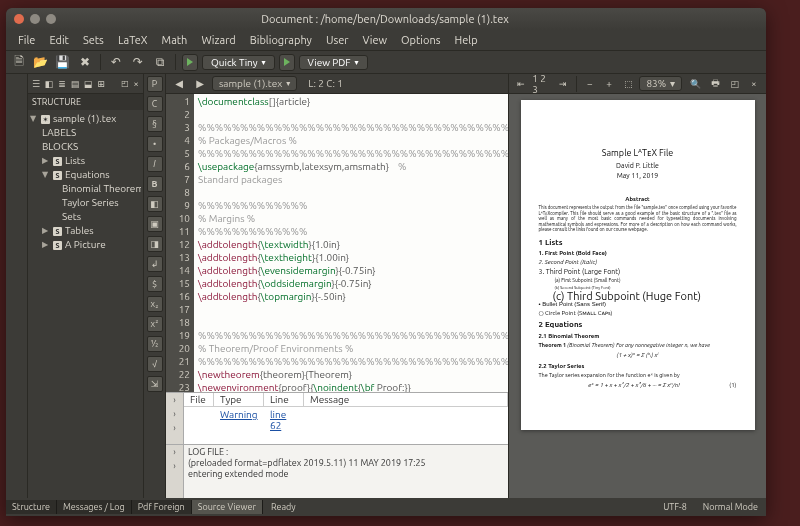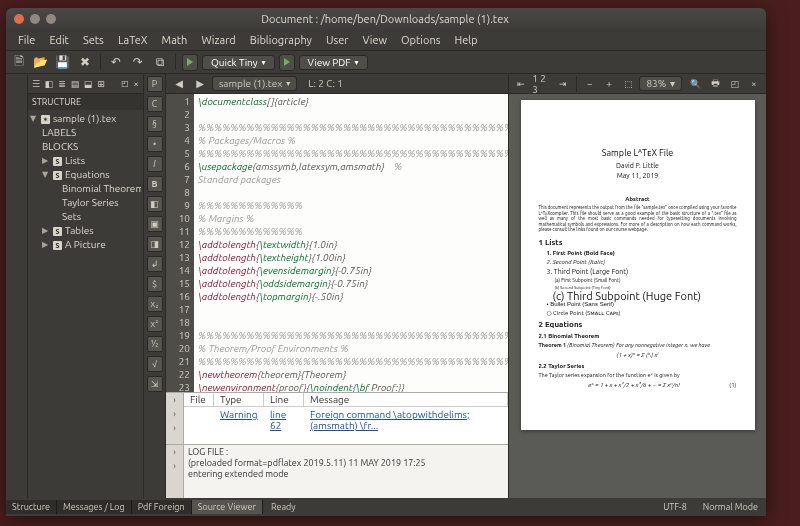--- a/index.html
+++ b/index.html
@@ -29,21 +29,21 @@
 .tree-row { display: flex; align-items: center; gap: 3px; white-space: nowrap; overflow: hidden; }
 .tree-indent-1 { padding-left: 12px; }
 .tree-indent-3 { padding-left: 32px; }
 .tree-icon { width: 9px; height: 9px; background: #d8d4c9; color: #222; font-size: 7px; display: inline-flex; align-items: center; justify-content: center; font-weight: bold; border-radius: 1px; }
 .tree-arrow { font-size: 8px; color: #a8a49a; width: 8px; }
 .v-iconstrip { width: 22px; background: #3c3b37; border-right: 1px solid #2a2924; display: flex; flex-direction: column; align-items: center; padding-top: 2px; gap: 4px; }
 .v-icon { width: 16px; height: 16px; background: #55544e; border: 1px solid #2a2924; border-radius: 2px; color: #cfcbc0; font-size: 9px; display: flex; align-items: center; justify-content: center; }
 .editor-panel { flex: 1; display: flex; flex-direction: column; min-width: 0; }
 .editor-wrap { flex: 1; display: flex; background: #fff; min-height: 0; overflow: hidden; }
 .gutter { width: 28px; background: #4e4d48; color: #d0ccc2; font-family: monospace; font-size: 10px; text-align: right; padding: 1px 4px 1px 0; line-height: 13px; }
-.code { flex: 1; background: #fdfdfb; font-family: "DejaVu Sans Mono", monospace; font-size: 10px; line-height: 13px; padding: 1px 4px; white-space: pre; overflow: hidden; color: #555; font-style: italic; }
+.code { flex: 1; background: #fdfdfb; font-family: "DejaVu Sans Mono", monospace; font-size: 10px; line-height: 13px; padding: 1px 4px; white-space: pre; overflow: hidden; color: #555; }
 .code .kw { color: #006e28; }
 .code .kw2 { color: #8a1538; }
 .code .gray { color: #999; }
 .messages-panel { height: 52px; background: #f4f3f0; border-top: 1px solid #aaa; display: flex; flex-direction: column; font-size: 10px; color: #333; }
 .msg-tabs-left { width: 18px; background: #d9d6cf; border-right: 1px solid #aaa; display: flex; flex-direction: column; align-items: center; }
 .msg-tab-chev { font-size: 9px; color: #555; padding: 2px 0; }
 .msg-head { display: flex; border-bottom: 1px solid #ccc; }
 .msg-col { padding: 1px 6px; border-right: 1px solid #ccc; }
 .msg-row { display: flex; padding: 1px 0; }
 .msg-row .link { color: #1a4fa3; text-decoration: underline; }
@@ -56,21 +56,21 @@
 .preview-toolbar { height: 20px; background: #3c3b37; display: flex; align-items: center; gap: 3px; padding: 0 4px; color: #cfcbc0; font-size: 10px; border-bottom: 1px solid #2a2924; }
 .preview-body { flex: 1; overflow: hidden; display: flex; justify-content: center; padding: 6px; }
 .pdf-page { width: 234px; height: 330px; background: #fff; box-shadow: 0 1px 4px rgba(0,0,0,.4); font-family: "Latin Modern Roman", Georgia, serif; color: #111; padding: 14px 18px 8px; font-size: 6px; line-height: 8px; overflow: hidden; }
 .pdf-title { text-align: center; font-size: 9px; margin-bottom: 4px; margin-top: 35px; }
 .pdf-author { text-align: center; font-size: 7px; margin-bottom: 2px; }
 .pdf-date { text-align: center; font-size: 7px; margin-bottom: 16px; }
 .pdf-abs-head { text-align: center; font-size: 6px; font-weight: bold; margin-bottom: 2px; }
 .pdf-abs { font-size: 4.5px; line-height: 5.5px; text-align: justify; margin-bottom: 6px; }
 .pdf-sec { font-size: 8px; font-weight: bold; margin: 4px 0 2px; }
 .pdf-subsec { font-size: 6px; font-weight: bold; margin: 3px 0 1px; }
-.pdf-li { font-size: 6px; margin-left: 8px; margin-bottom: 1px; }
+.pdf-li { font-size: 6px; margin-bottom: 1px; }
 .pdf-subli { font-size: 5px; margin-left: 16px; }
 .pdf-huge { font-size: 11px; margin-left: 14px; }
 .pdf-sm { font-size: 5px; }
 .pdf-eq { text-align: center; font-size: 6px; margin: 2px 0; font-style: italic; }
 .pdf-eq-row { display: flex; justify-content: space-between; align-items: center; font-size: 6px; margin: 2px 0; }
 .pdf-body { font-size: 5.5px; margin-bottom: 1px; }
 .spacer { flex: 1; }
 </style>
 </head>
 <body>
@@ -263,21 +263,20 @@
             <div class="msg-head">
               <div class="msg-col" style="width:30px">File</div>
               <div class="msg-col" style="width:50px">Type</div>
               <div class="msg-col" style="width:40px">Line</div>
               <div class="msg-col" style="flex:1">Message</div>
             </div>
             <div class="msg-row">
               <div class="msg-col" style="width:30px; border:none;"></div>
               <div class="msg-col link" style="width:50px; border:none;">Warning</div>
               <div class="msg-col link" style="width:40px; border:none;">line 62</div>
-              <div class="msg-col link" style="flex:1; border:none;">Foreign command \atopwithdelims;(amsmath) \fr...</div>
             </div>
           </div>
         </div>
       </div>
 
       <div class="log-panel">
         <div class="msg-tabs-left">
           <div class="msg-tab-chev">›</div>
           <div class="msg-tab-chev">›</div>
         </div>

